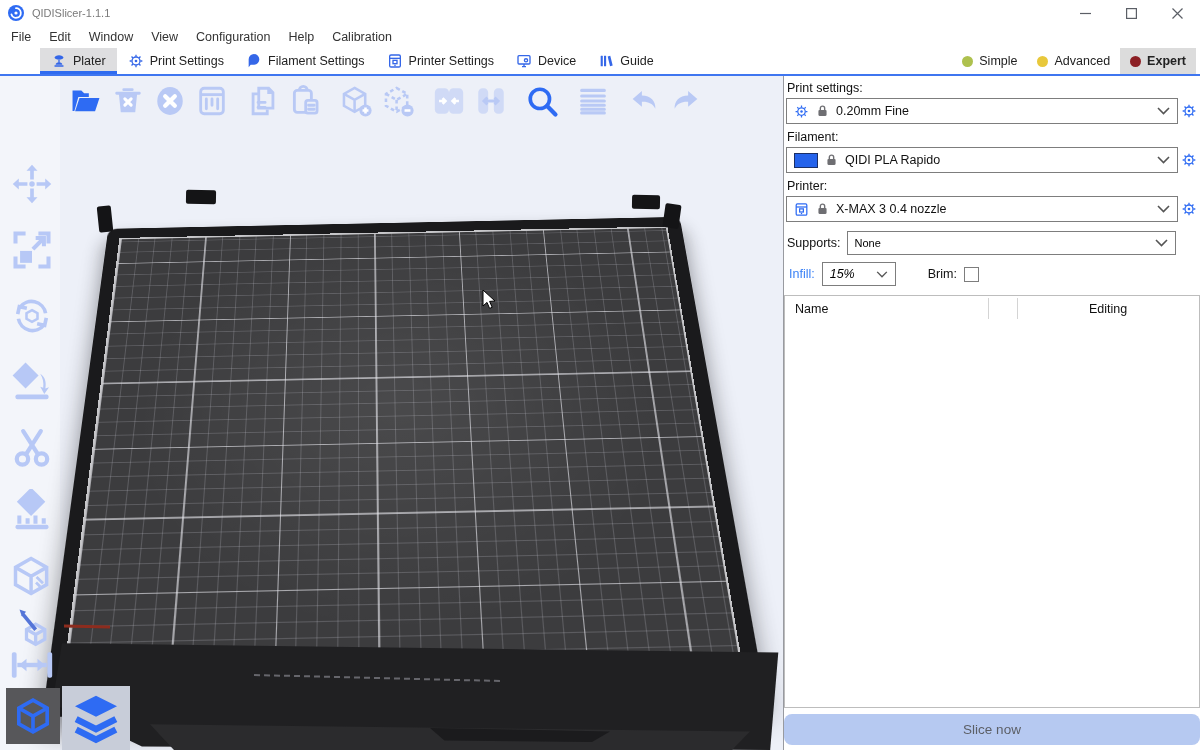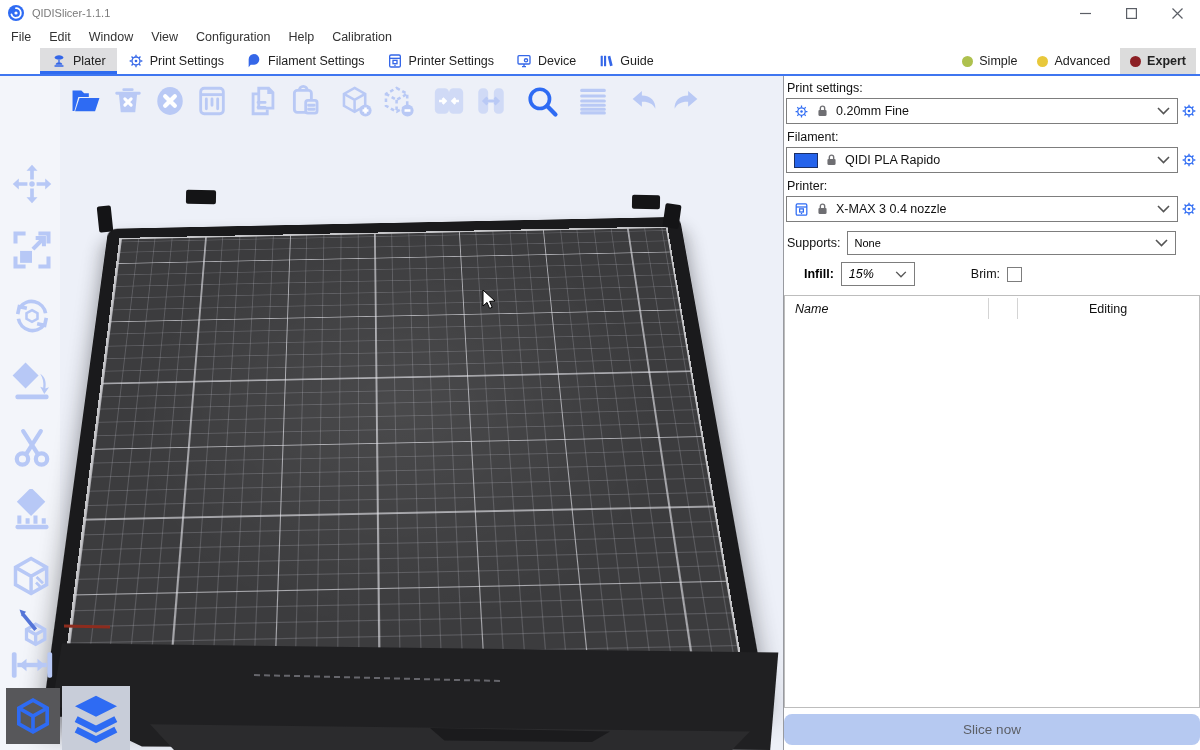--- a/index.html
+++ b/index.html
@@ -85,27 +85,27 @@
   .gear-btn svg { width:16px; height:16px; }
   .lock { color:#6e6e72; }
   .lock svg { width:13px; height:14px; }
   .swatch { width:24px; height:15px; border:1px solid #1b2f66; }
   .mini-icon { color:#2e6bf3; } .mini-icon svg { width:15px; height:15px; }
   .supports-row { display:flex; align-items:center; margin-top:9px; }
   .supports-row .lab { font-size:12.5px; color:#111; margin-right:6px; margin-left:1px; }
   .combo-sm { height:24px; border:1px solid #7d7d7d; display:flex; align-items:center; padding:0 7px; }
   .combo-supports { flex:0 0 329px; }
   .infill-row { display:flex; align-items:center; margin-top:7px; }
-  .infill-row .lab { font-size:12.5px; color:#000000; margin-right:7px; margin-left:18px;font-weight:bold; }
+  .infill-row .lab { font-size:12.5px; color:#3b82f6; margin-right:7px; margin-left:3px; }
   .combo-infill { width:74px;font-style:italic; }
-  .brim-lab { font-size:12.5px; color:#111; margin-left:56px; margin-right:7px; }
+  .brim-lab { font-size:12.5px; color:#111; margin-left:32px; margin-right:7px; }
   .brim-check { width:15px; height:15px; appearance:none; border:1px solid #7d7d7d; background:#fff; }
   .obj-table { margin-top:9px; margin-left:-2px; flex:1; border:1px solid #bdbdbd; background:#fff; position:relative; }
   .obj-head { height:25px; position:relative; display:flex; align-items:center; font-size:12.5px; color:#111; }
-  .obj-head .c-name { padding-left:10px;font-style:italic; }
+  .obj-head .c-name { padding-left:10px; }
   .obj-head .sep { position:absolute; top:2px; bottom:2px; width:1px; background:#d4d4d4; }
   .sep1 { left:203px; } .sep2 { left:232px; }
   .obj-head .c-edit { position:absolute; left:232px; right:0; text-align:center; }
   .slice-row { margin-top:6px; margin-left:-2px; }
   .slice-btn { width:100%; height:31px; background:#b6c9f1; border:none; border-radius:8px; font-family:"Liberation Sans",sans-serif; font-size:13.5px; font-weight:normal; color:#5c5f66; }
 </style>
 </head>
 <body>
 
 <div class="titlebar">

